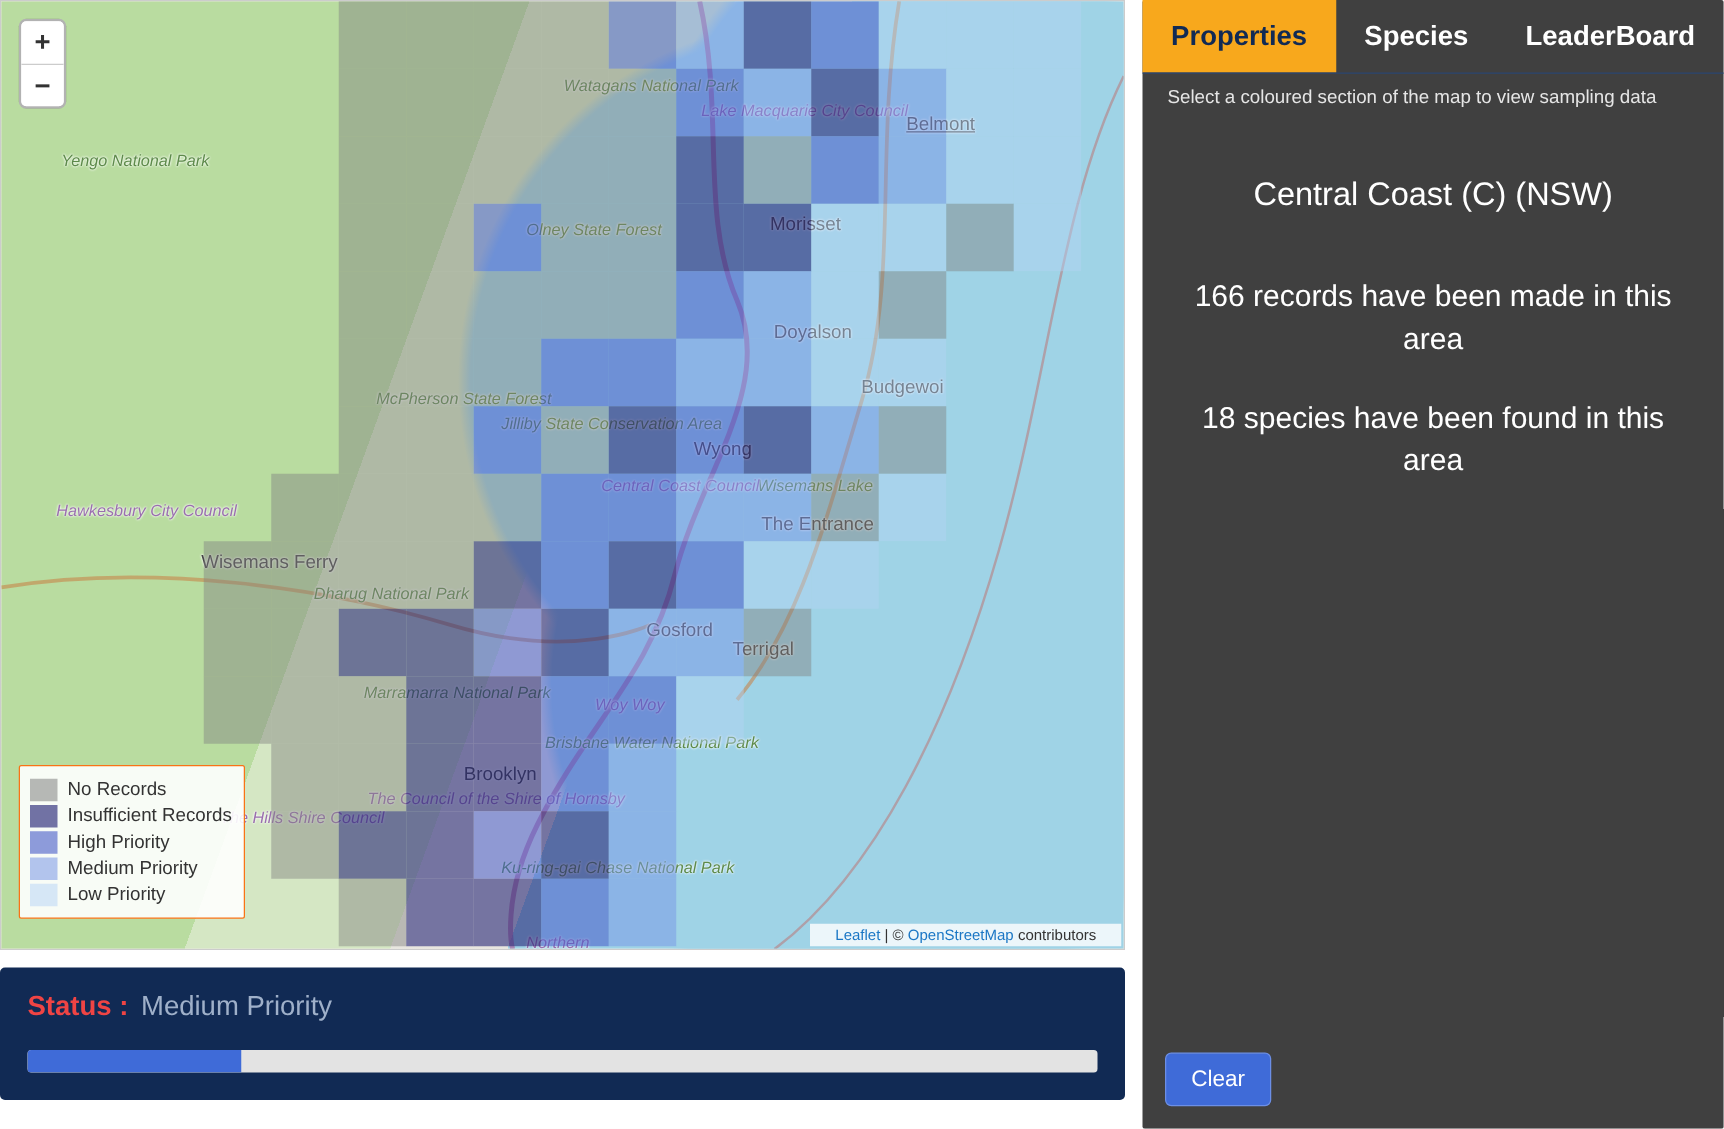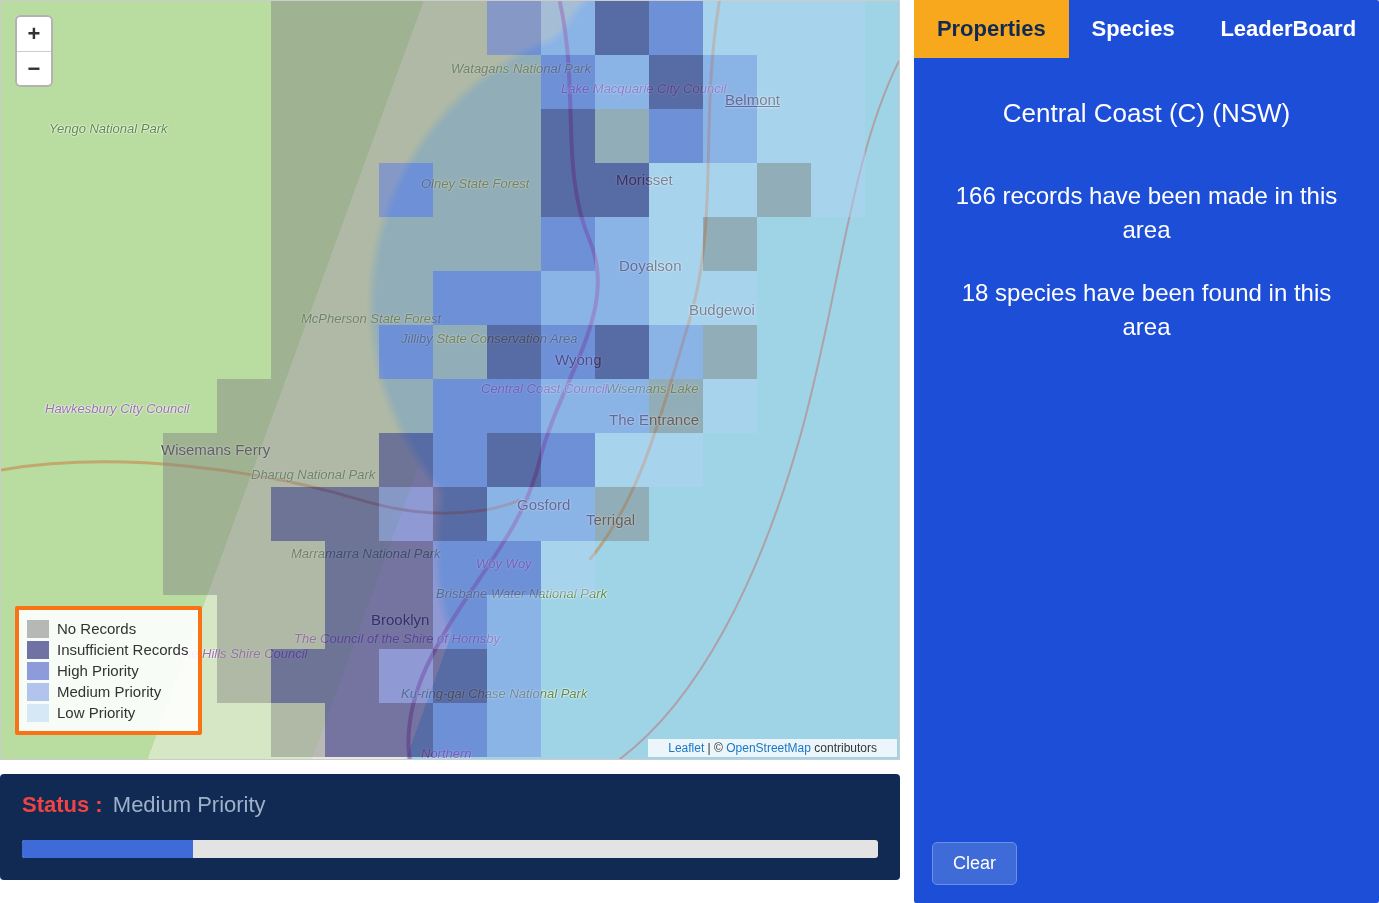--- a/index.html
+++ b/index.html
@@ -64,21 +64,21 @@
     font-size:22px; font-weight:bold; color:#333; cursor:pointer; user-select:none;
     border:none; background:#fff;
   }
   .zoom-btn + .zoom-btn { border-top:1px solid #ccc; }
 
   
   .legend {
     position:absolute; left:14px; bottom:24px;
     background: rgba(255,255,255,.9);
     padding:8px 10px 8px 8px;
-    border:4px solid #f97316; border-radius:2px;
+    border:1px solid #f97316; border-radius:2px;
     font-size:15px; color:#333;
   }
   .legend-row { display:flex; align-items:center; gap:8px; line-height:1.4; }
   .swatch { width:22px; height:18px; display:inline-block; }
 
   
   .attrib {
     position:absolute; right:2px; bottom:2px;
     background: rgba(255,255,255,.8);
     font-size:12px; color:#333; padding:2px 20px;
@@ -97,21 +97,21 @@
   .status-title .val { color:#9fb0c9; margin-left:4px; }
   .progress {
     margin-top:22px; height:18px; width:100%;
     background:#e3e3e3; border-radius:3px; overflow:hidden;
   }
   .progress-fill { height:100%; background:#3f6bd8; width:20%; }
 
   
   .side-panel {
     flex: 1 1 auto;
-    background:#1d4ed8;
+    background:#404040;
     color:#fff;
     display:flex; flex-direction:column;
     border-radius:2px;
     min-width:440px;
   }
   .tabs { display:flex; }
   .tab {
     flex:1 0 auto; text-align:center;
     padding:16px 10px; font-size:22px; font-weight:600;
     cursor:pointer; color:#fff;
@@ -354,19 +354,20 @@
       </div>
     </div>
   </div>
 
   <div class="side-panel">
     <div class="tabs" id="tabs">
         <div class="tab active">Properties</div>
         <div class="tab">Species</div>
         <div class="tab">LeaderBoard</div>
       </div>
+    <div class="hint">Select a coloured section of the map to view sampling data</div>
     <div class="region-name">Central Coast (C) (NSW)</div>
     <div class="stat">166 records have been made in this area</div>
     <div class="stat">18 species have been found in this area</div>
     <div class="spacer"></div>
     <button class="clear-btn">Clear</button>
   </div>
 </div>
 
 </body></html>

